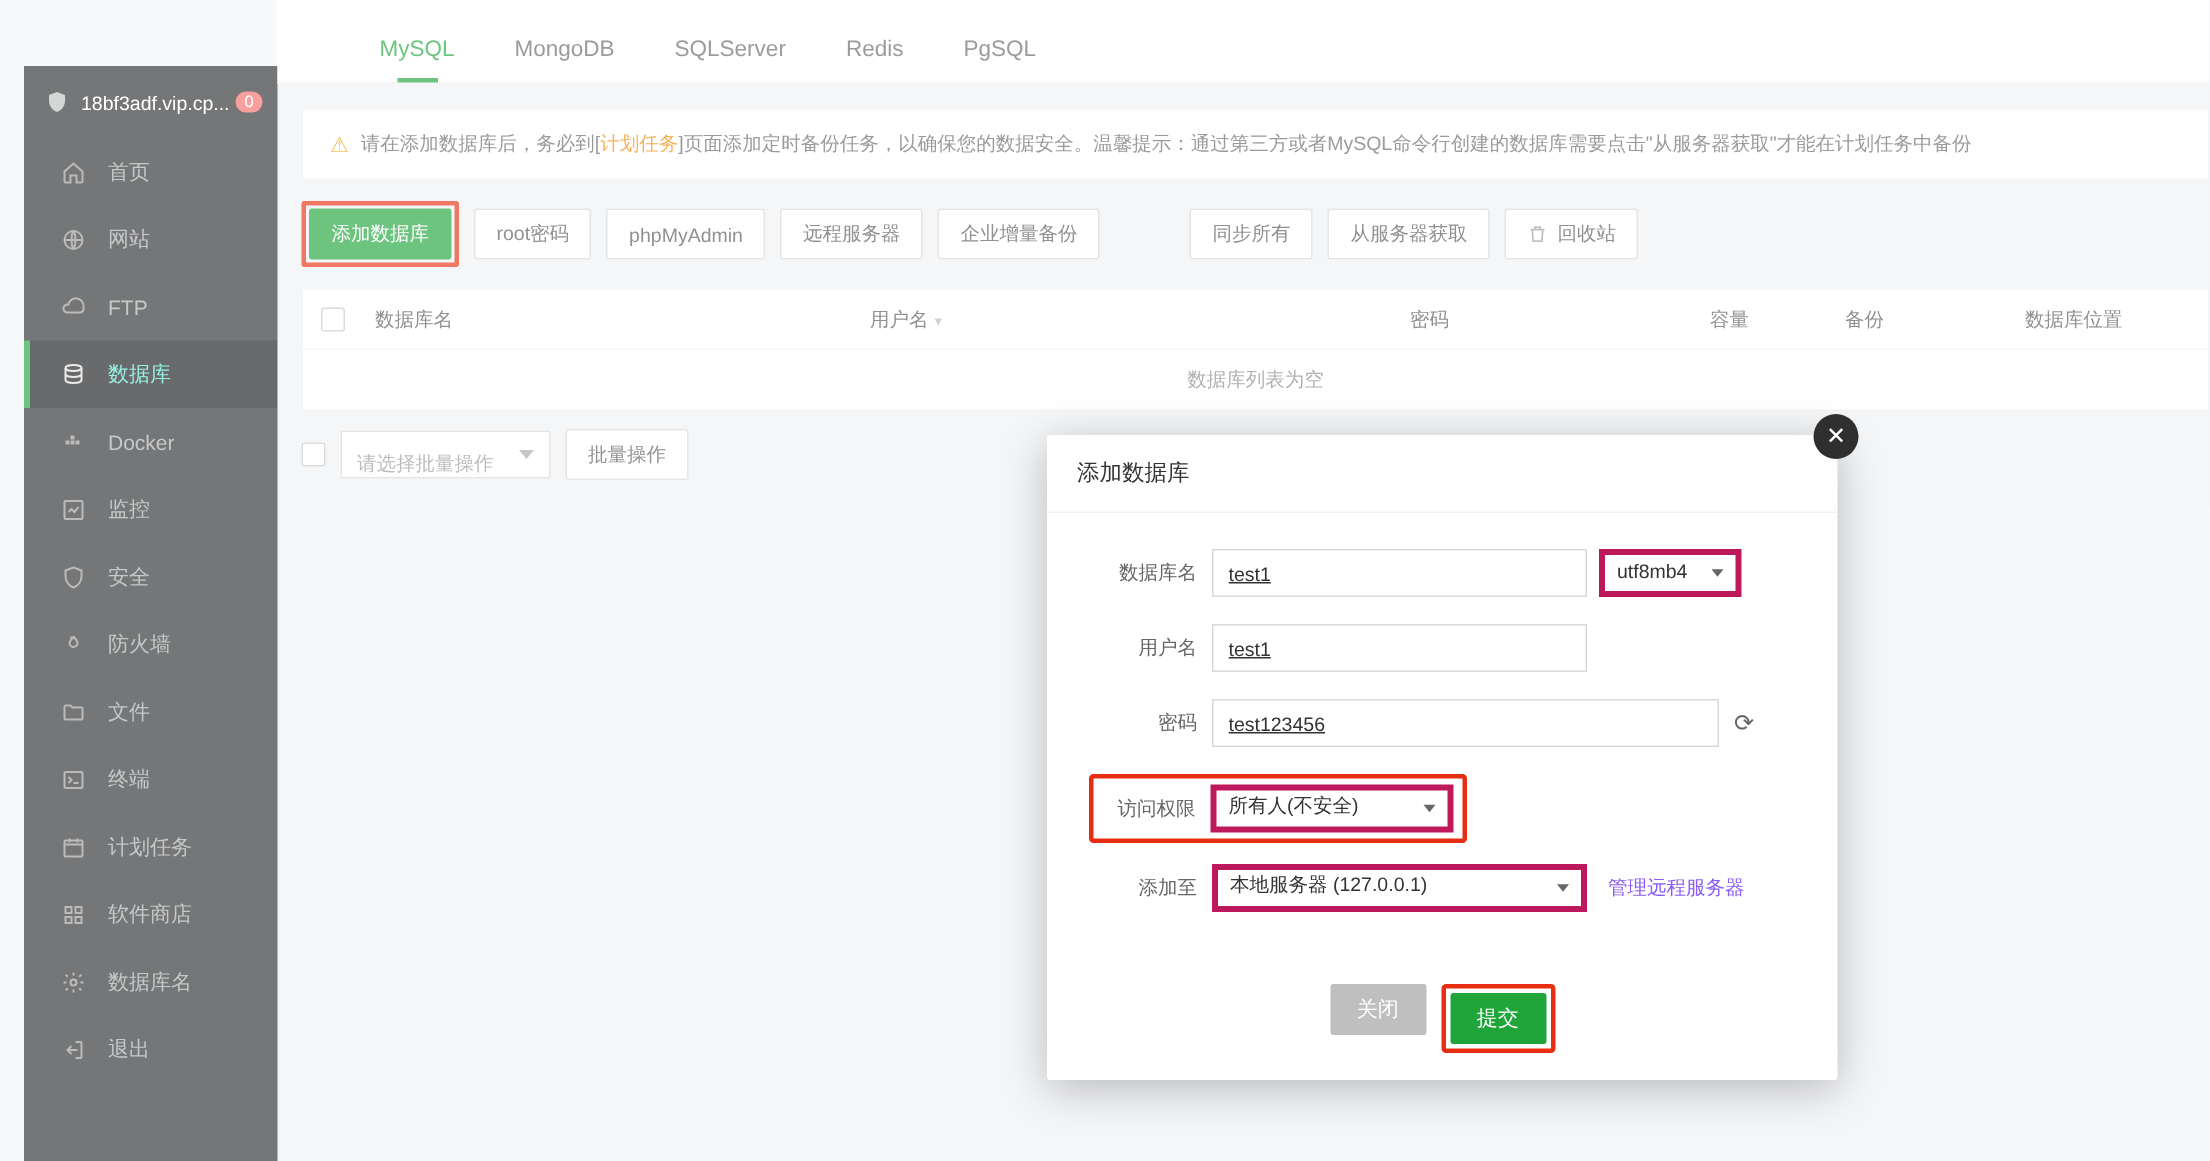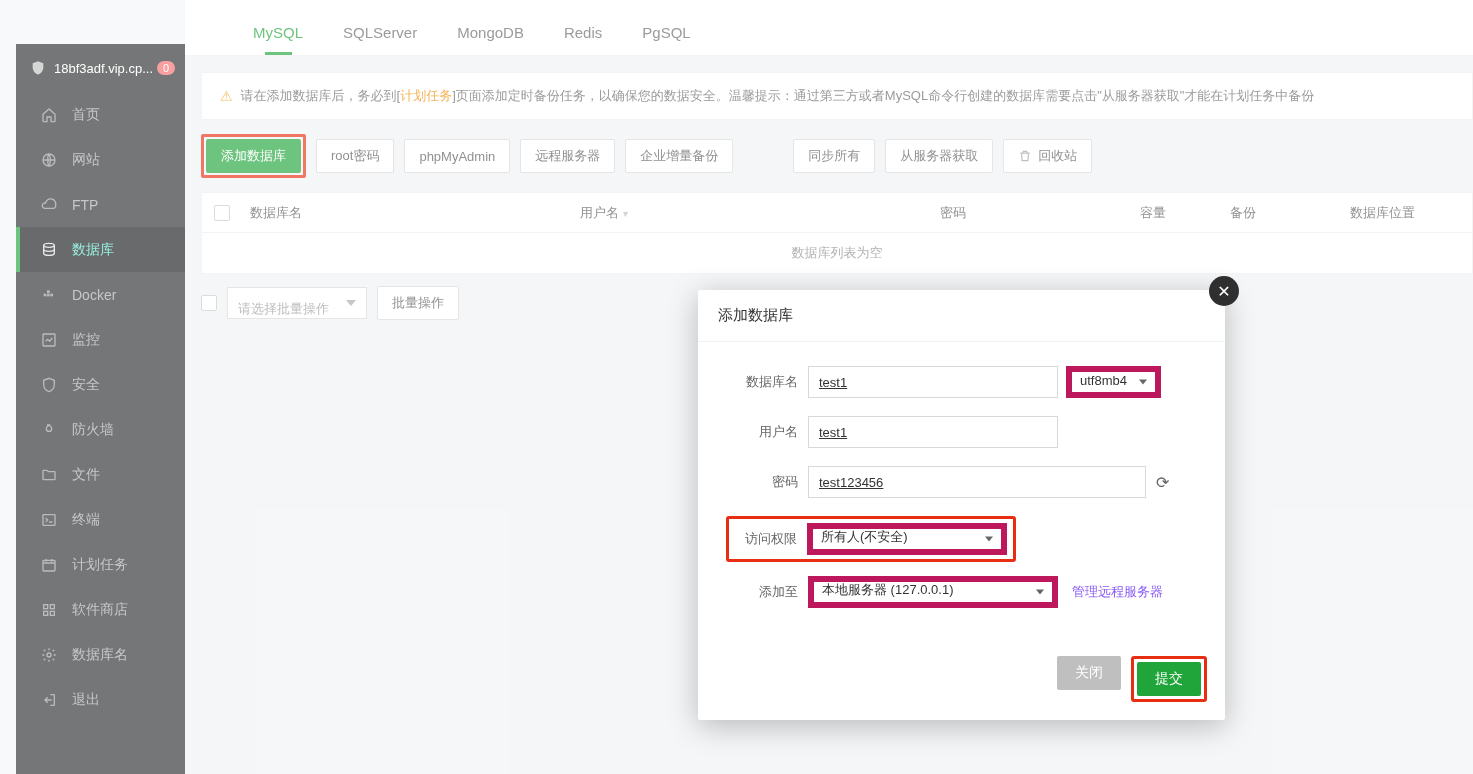--- a/index.html
+++ b/index.html
@@ -58,30 +58,30 @@
 .modal { position:absolute; left:698px; top:290px; width:527px; background:#fff; box-shadow:0 6px 30px rgba(0,0,0,.25); border-radius:2px; }
 .modal-close { position:absolute; right:-14px; top:-14px; width:30px; height:30px; border-radius:50%; background:#2f2f2f; color:#fff; display:flex; align-items:center; justify-content:center; cursor:pointer; font-size:16px; z-index:2; }
 .modal-head { padding:16px 20px; font-size:15px; color:#333; border-bottom:1px solid #f2f2f2; }
 .modal-body { padding:24px 28px 14px; }
 .frow { display:flex; align-items:center; margin-bottom:18px; }
 .frow.tight { margin-bottom:14px; }
 .flabel { width:82px; text-align:right; color:#666; font-size:13px; padding-right:10px; }
 .finput { height:32px; border:1px solid #d8d8d8; padding:0 10px; font-size:13px; color:#333; background:#fff;text-decoration:underline; }
 .finput.w250 { width:250px; }
 .finput.w310 { width:338px; }
-.fsel { height:32px; border:6px solid #be185d; background:#fff; padding:0 24px 4px 8px; font-size:13px; color:#333; position:relative; display:inline-flex; align-items:center; }
+.fsel { height:32px; border:4px solid #be185d; background:#fff; padding:0 24px 4px 8px; font-size:13px; color:#333; position:relative; display:inline-flex; align-items:center; }
 .fsel::after { content:""; position:absolute; right:8px; top:50%; width:0; height:0; border-left:4px solid transparent; border-right:4px solid transparent; border-top:5px solid #666; transform:translateY(-50%); }
 .fsel.w95 { width:95px; margin-left:8px; }
-.fsel.w200 { width:200px; }
+.fsel.w200 { width:162px; }
 .fsel.w250 { width:250px; }
 .refresh-ico { margin-left:10px; color:#666; cursor:pointer; font-size:16px; }
 .green-link { color:#8b5cf6; margin-left:14px; cursor:pointer; font-size:13px; }
 .high-row { border:3px solid #e82e12; padding:4px 6px 4px 0; border-radius:3px; display:inline-flex; align-items:center; }
 
-.modal-foot { display:flex; justify-content:flex-end; gap:10px; padding:16px 18px 18px; border-top:0; }
+.modal-foot { display:flex; justify-content:center; gap:10px; padding:16px 18px 18px; border-top:0; }
 .mbtn { height:34px; padding:0 18px; border:none; font-size:14px; cursor:pointer; border-radius:2px; }
 .mbtn.cancel { background:#bfbfbf; color:#fff; }
 .mbtn.ok { background:#20a53a; color:#fff; }
 .ok-wrap { border:3px solid #e82e12; padding:3px; border-radius:3px; }
 
 
 .sort-caret { margin-left:4px; color:#bbb; font-size:10px; }
 
 svg { display:block; }
 </style>
@@ -221,22 +221,22 @@
           <path d="M14 4h5a1 1 0 0 1 1 1v14a1 1 0 0 1-1 1h-5M10 8l-4 4 4 4M6 12h10"></path>
         </svg>
       </span>
     <span>退出</span>
   </div>
 </div>
 
 <div class="main">
   <div class="tabs">
     <div class="tab active">MySQL</div>
+    <div class="tab">MongoDB</div>
     <div class="tab">SQLServer</div>
-    <div class="tab">MongoDB</div>
     <div class="tab">Redis</div>
     <div class="tab">PgSQL</div>
   </div>
 
   <div class="content">
     <div class="alert">
       <span class="warn-ico">⚠</span>
       <span>
         <span>请在添加数据库后，务必到[</span><span class="orange">计划任务</span><span>]页面添加定时备份任务，以确保您的数据安全。温馨提示：通过第三方或者MySQL命令行创建的数据库需要点击"从服务器获取"才能在计划任务中备份</span>
       </span>

